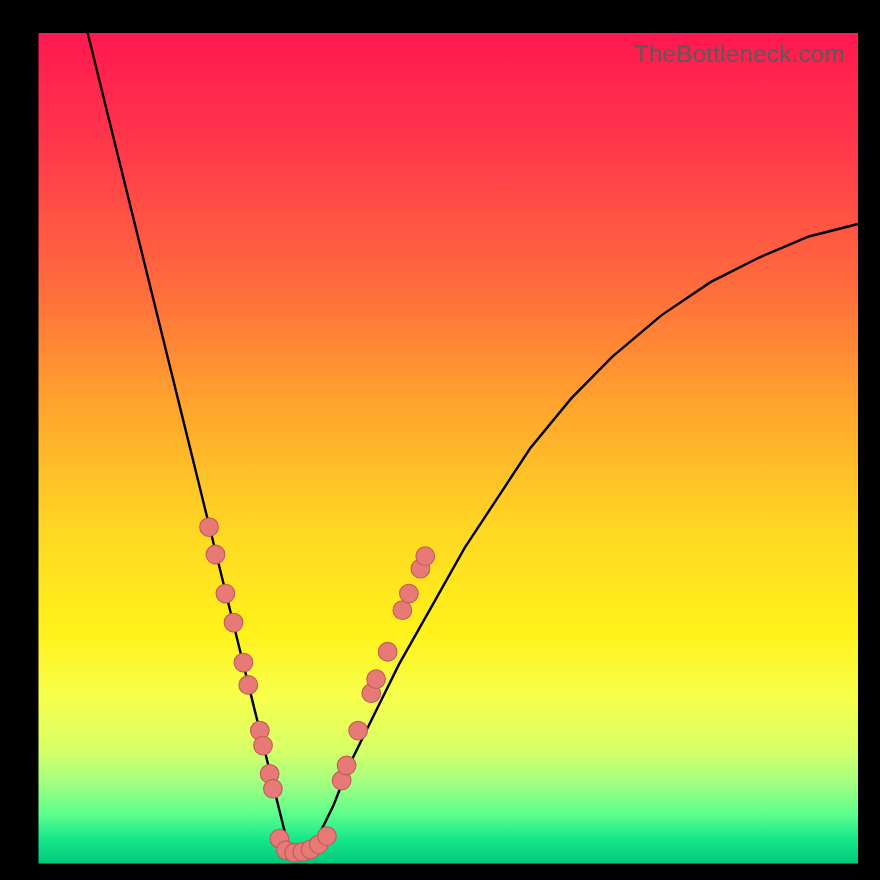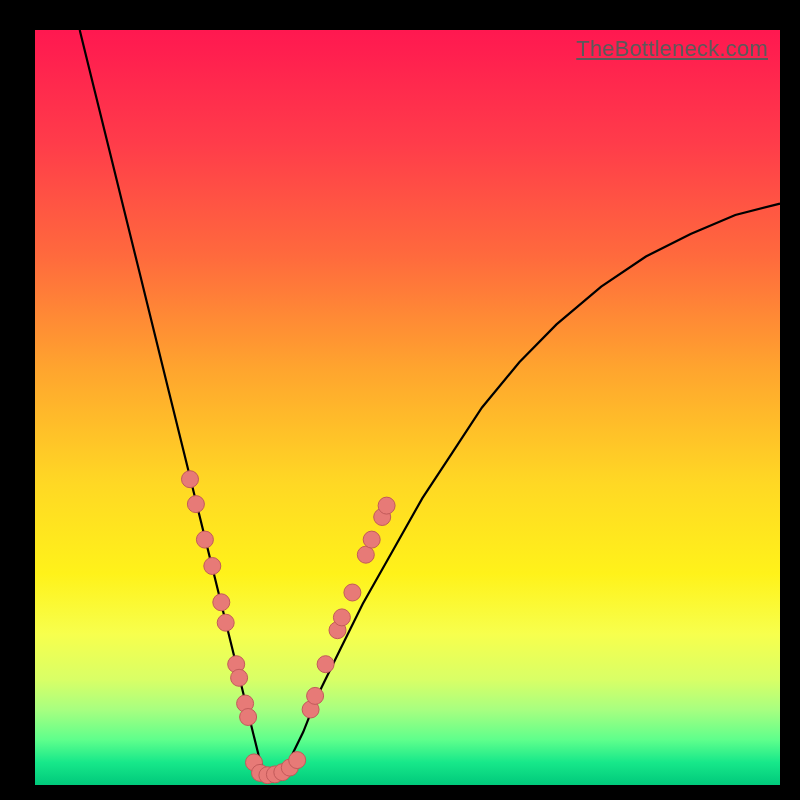--- a/index.html
+++ b/index.html
@@ -40,21 +40,20 @@
   }
   .watermark {
     position: absolute;
     top: 6px;
     right: 12px;
     font-size: 22px;
     font-weight: 500;
     color: #5a5a5a;
     letter-spacing: 0.2px;
     user-select: none;
-    text-decoration: underline;
   }
   svg.curve {
     position: absolute;
     left: 0;
     top: 0;
     width: 745px;
     height: 755px;
     overflow: visible;
   }
   .curve-path {

